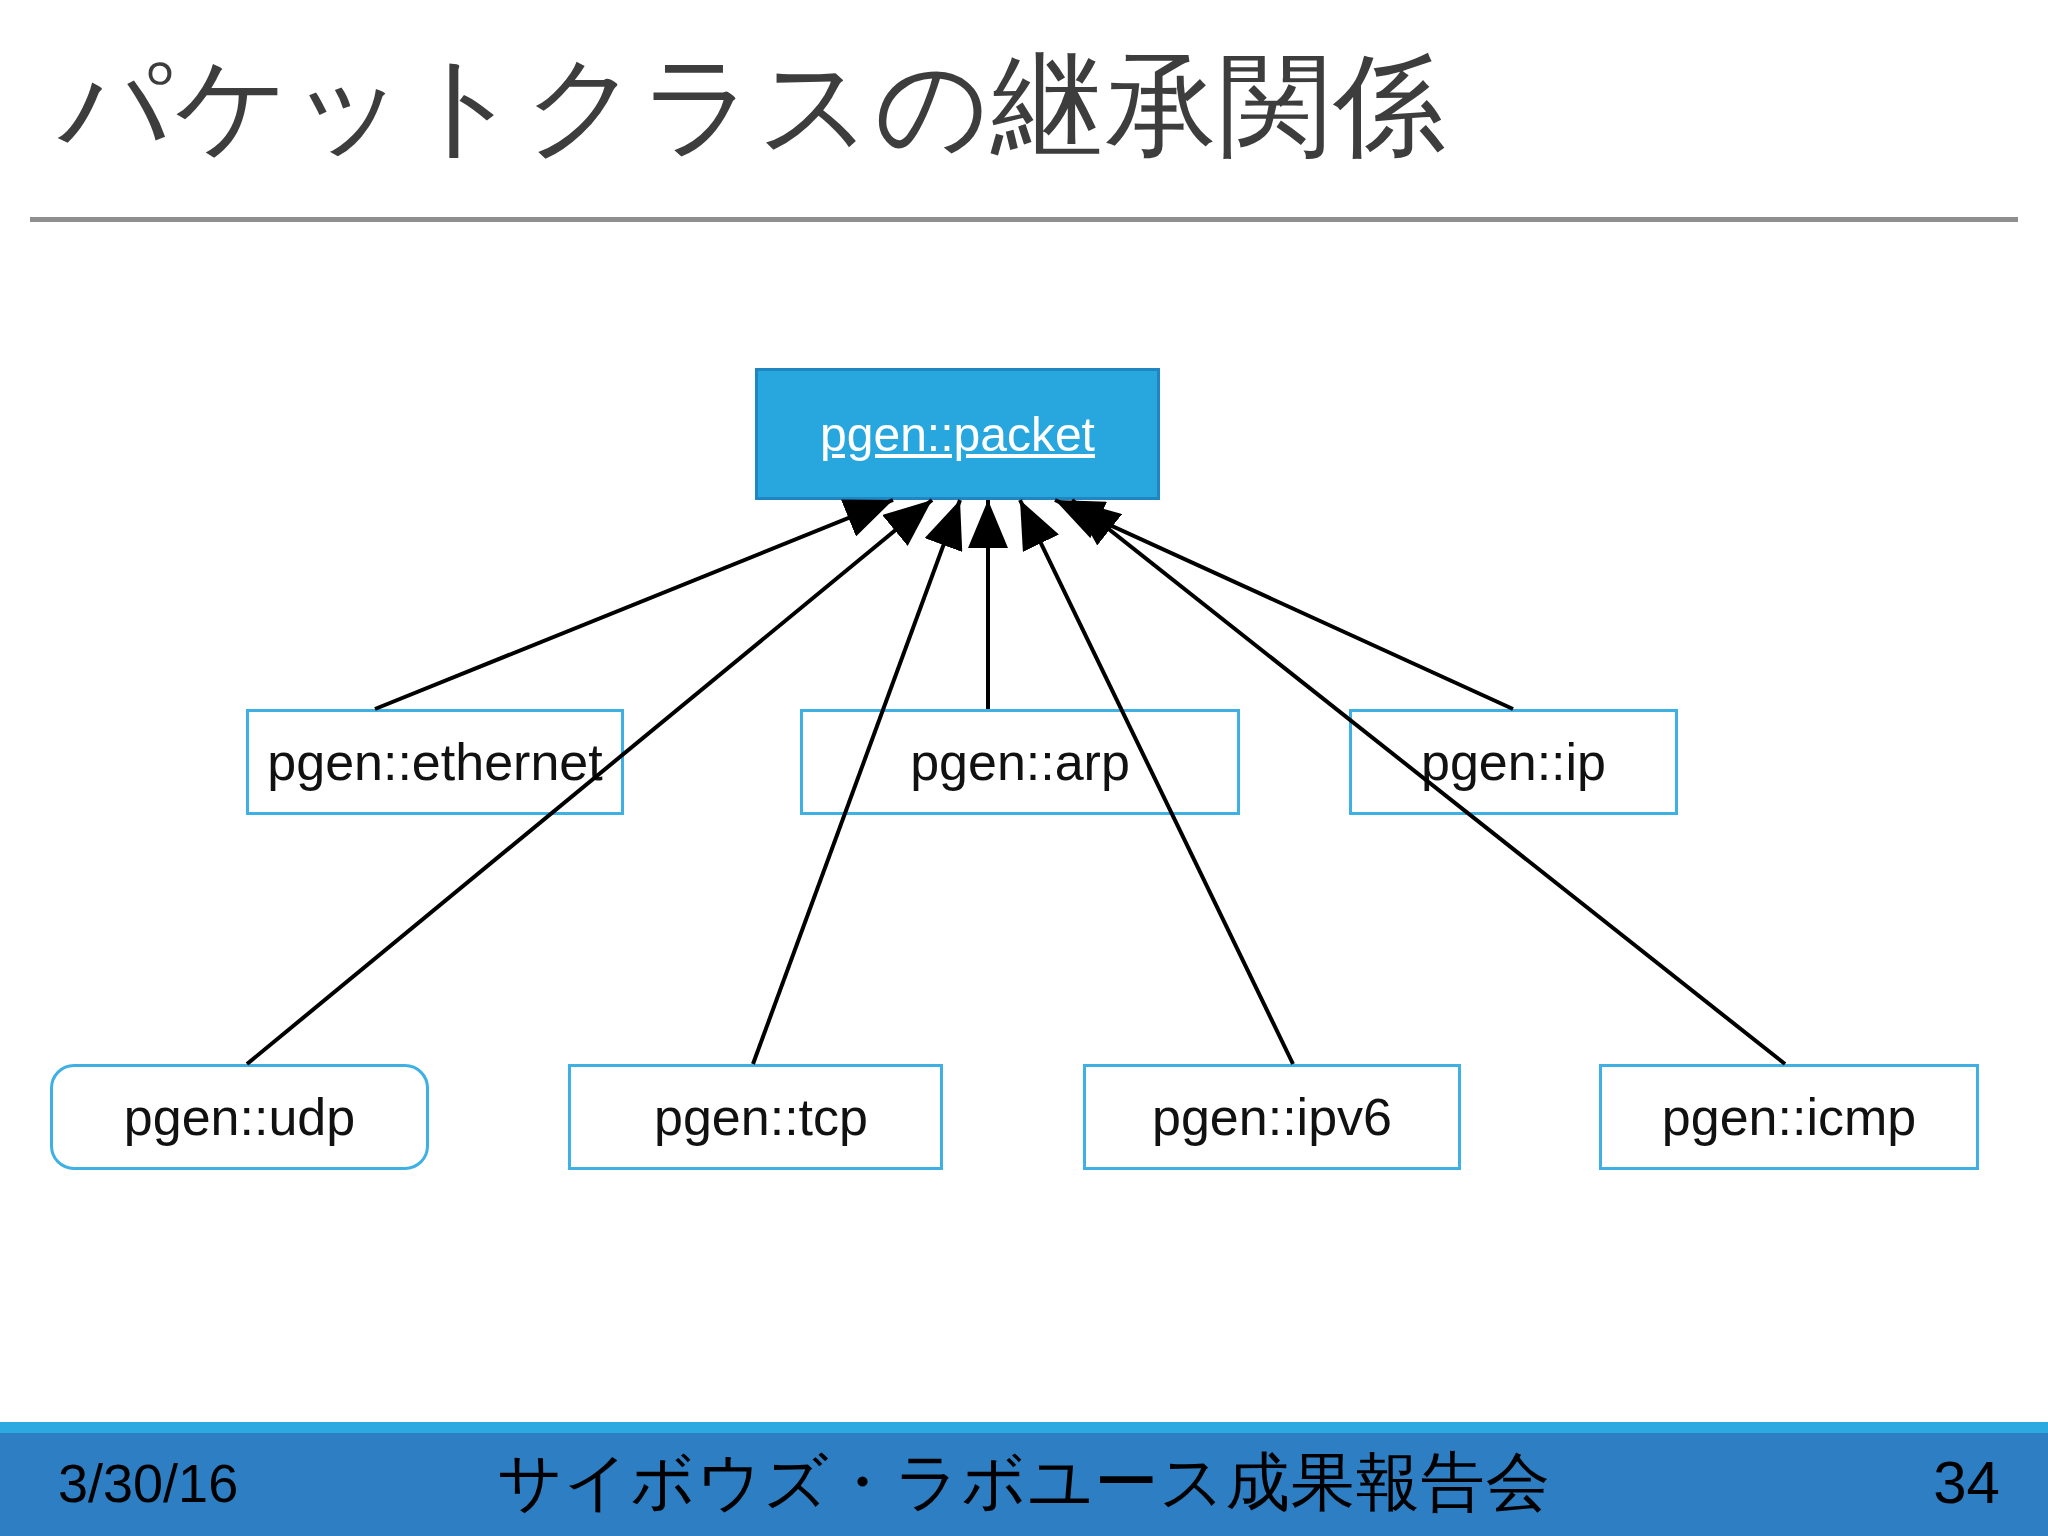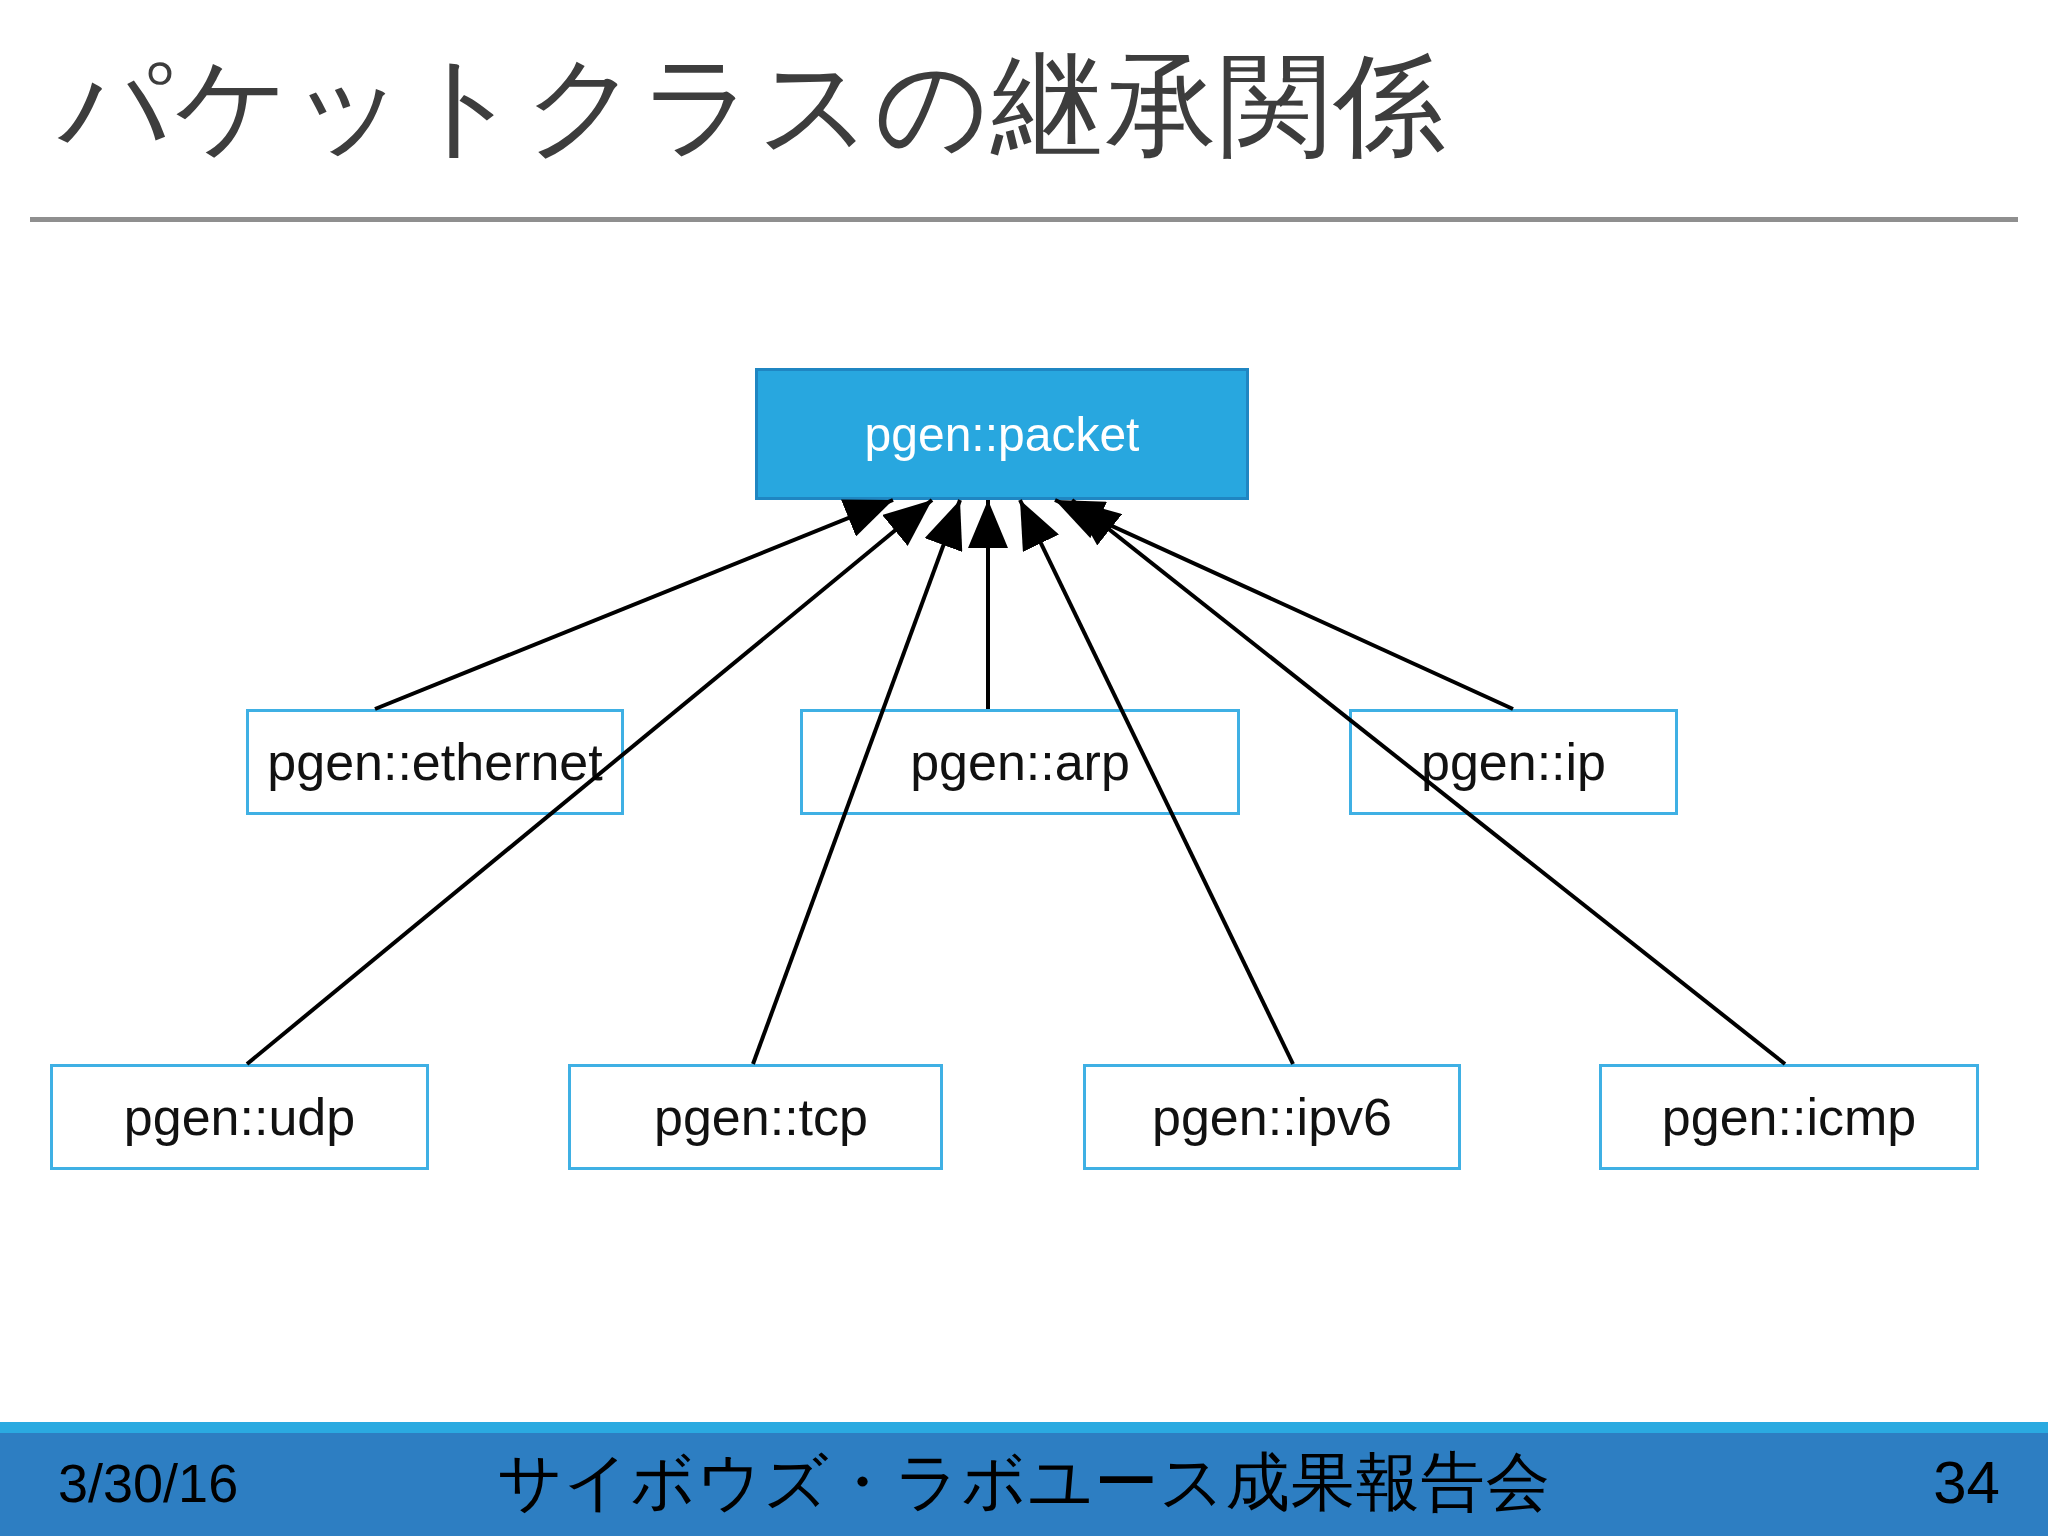--- a/index.html
+++ b/index.html
@@ -52,33 +52,33 @@
 </head>
 <body>
 
 <div class="slide" style="--title-color: #3d3d3d; --rule-color: #8f8f8f; --root-fill: #28a7df; --root-border: #1f86c2; --child-border: #3fb0e4; --strip-color: #2aaae1; --bar-color: #2d7ec2;">
 
   <div class="title">パケットクラスの継承関係</div>
   <div class="title-rule"></div>
 
   <div class="diagram-layer">
     <div>
-        <div class="node root" style="left: 755px; top: 368px; width: 494px; height: 132px;">
+        <div class="node root" style="left: 755px; top: 368px; width: 405px; height: 132px; text-decoration: underline;">
           <span>pgen::packet</span>
         </div>
         <div class="node" style="left: 246px; top: 709px; width: 378px; height: 106px;">
           <span>pgen::ethernet</span>
         </div>
         <div class="node" style="left: 800px; top: 709px; width: 440px; height: 106px;">
           <span>pgen::arp</span>
         </div>
         <div class="node" style="left: 1349px; top: 709px; width: 329px; height: 106px;">
           <span>pgen::ip</span>
         </div>
-        <div class="node" style="left: 50px; top: 1064px; width: 379px; height: 106px;">
+        <div class="node" style="left: 50px; top: 1064px; width: 379px; height: 106px; border-radius: 24px;">
           <span>pgen::udp</span>
         </div>
         <div class="node" style="left: 568px; top: 1064px; width: 375px; height: 106px; padding-left: 11px;">
           <span>pgen::tcp</span>
         </div>
         <div class="node" style="left: 1083px; top: 1064px; width: 378px; height: 106px;">
           <span>pgen::ipv6</span>
         </div>
         <div class="node" style="left: 1599px; top: 1064px; width: 380px; height: 106px;">
           <span>pgen::icmp</span>

